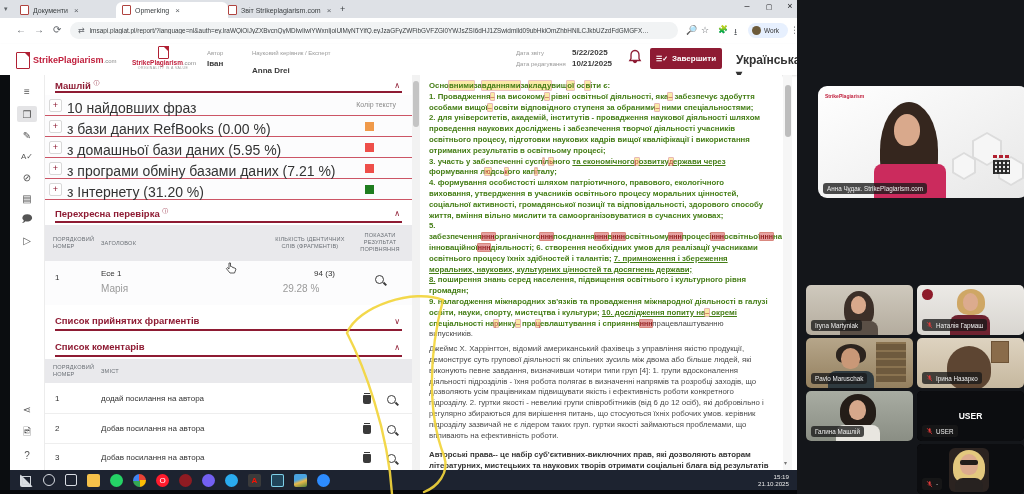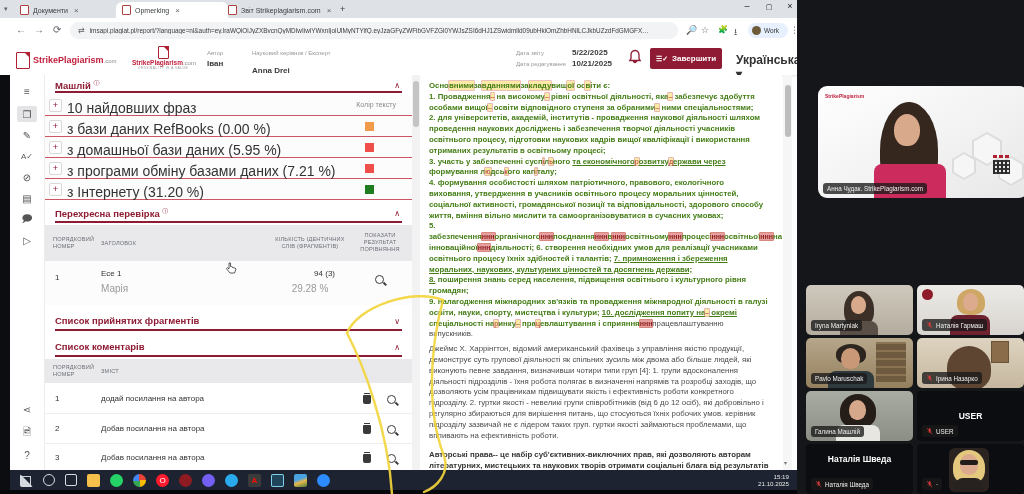--- a/index.html
+++ b/index.html
@@ -260,21 +260,21 @@
         <div class="th" style="left:8px;top:11px;width:42px;">ПОРЯДКОВИЙ НОМЕР</div>
         <div class="th" style="left:56px;top:15px;">ЗАГОЛОВОК</div>
         <div class="th" style="left:230px;top:11px;width:70px;text-align:center;">КІЛЬКІСТЬ ІДЕНТИЧНИХ СЛІВ (ФРАГМЕНТІВ)</div>
         <div class="th" style="left:312px;top:7px;width:46px;text-align:center;">ПОКАЗАТИ РЕЗУЛЬТАТ ПОРІВНЯННЯ</div>
       </div>
       <div class="abs" style="top:186px;left:0;width:367px;height:44px;background:#fcfcfd;">
         <div class="cell" style="left:10px;top:12px;">1</div>
         <div class="cell" style="left:56px;top:8px;">Есе 1</div>
         <div class="cell sub" style="left:56px;top:22px;">Марія</div>
         <div class="cell" style="left:240px;top:8px;width:50px;text-align:right;">94 (3)</div>
-        <div class="cell sub" style="left:240px;top:22px;width:50px;text-align:center;">29.28 %</div>
+        <div class="cell sub" style="left:231px;top:22px;width:50px;text-align:center;">29.28 %</div>
         <span class="mag" style="position:absolute;left:330px;top:14px;"></span>
       </div>
 
       <div class="abs sec-h" style="left:10px;top:240px;">Список прийнятих фрагментів</div>
       <div class="chev" style="top:242px;">∨</div>
       <div class="sec-line" style="top:254px;"></div>
 
       <div class="abs sec-h" style="left:10px;top:266px;">Список коментарів</div>
       <div class="chev" style="top:268px;">∧</div>
       <div class="sec-line" style="top:280px;"></div>
@@ -443,32 +443,20 @@
       <div class="namechip">
         <svg class="micoff" viewBox="0 0 10 10">
             <rect x="4" y="1" width="2.6" height="5" rx="1.3" fill="#e03a3a"></rect>
             <path d="M2.6 5.4 a2.8 2.8 0 0 0 5 0" stroke="#e03a3a" fill="none" stroke-width=".9"></path>
             <line x1="1.6" y1="1" x2="8.6" y2="9.4" stroke="#e03a3a" stroke-width="1.1"></line>
           </svg>
         <span>USER</span>
       </div>
     </div>
 
-    <div class="tile" style="left:9px;top:444px;">
-      <div class="bg" style="background:#0c0d10;"></div>
-      <div class="center-name" style="align-items:flex-start;padding-top:10px;">Наталія Шведа</div>
-      <div class="namechip">
-        <svg class="micoff" viewBox="0 0 10 10">
-            <rect x="4" y="1" width="2.6" height="5" rx="1.3" fill="#e03a3a"></rect>
-            <path d="M2.6 5.4 a2.8 2.8 0 0 0 5 0" stroke="#e03a3a" fill="none" stroke-width=".9"></path>
-            <line x1="1.6" y1="1" x2="8.6" y2="9.4" stroke="#e03a3a" stroke-width="1.1"></line>
-          </svg>
-        <span>Наталія Шведа</span>
-      </div>
-    </div>
     <div class="tile" style="left:120px;top:444px;">
       <div class="bg" style="background:#0c0d10;"></div>
       <div id="avatar-photo">
         <div class="p-hair" style="left:4px;top:2px;width:32px;height:34px;background:#e3c87e;"></div>
         <div class="p-head" style="left:11px;top:6px;width:18px;height:21px;background:#dcab8e;"></div>
         <div class="abs" style="left:11px;top:12px;width:18px;height:5px;background:#221d1a;border-radius:2px;"></div>
         <div class="p-bust" style="left:6px;top:30px;width:28px;height:14px;background:#272220;"></div>
       </div>
       <div class="namechip">
         <svg class="micoff" viewBox="0 0 10 10">

